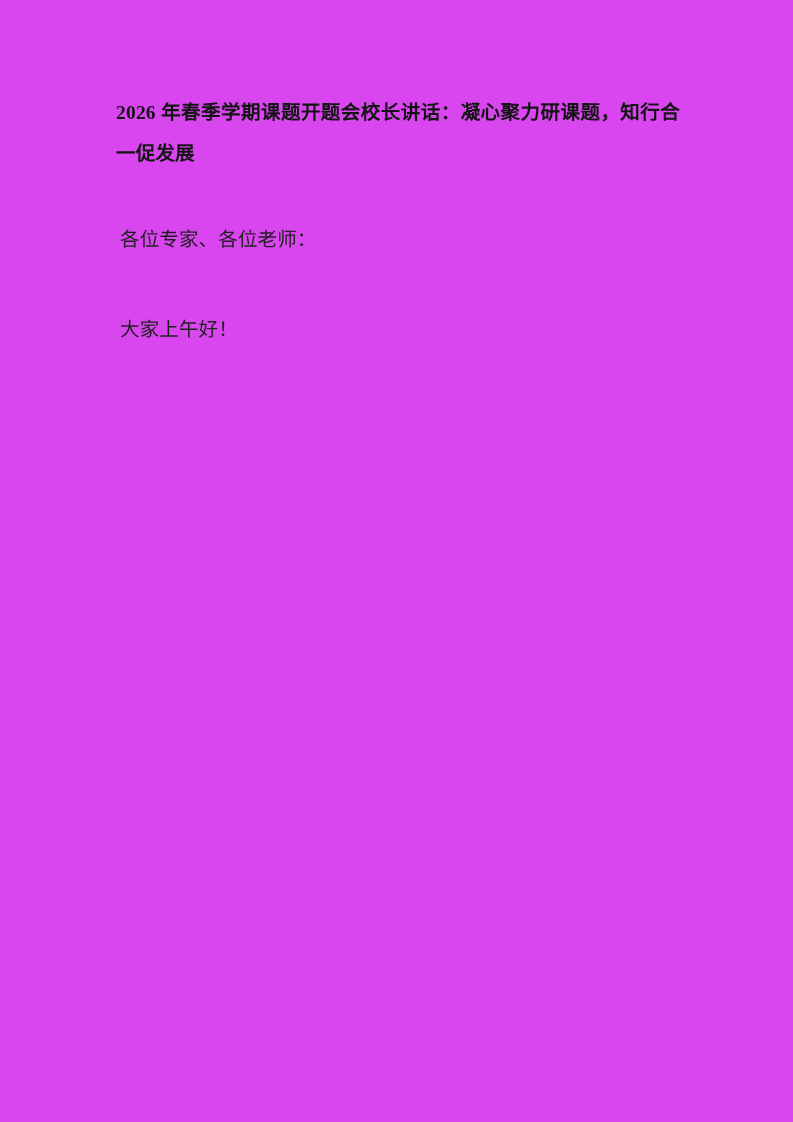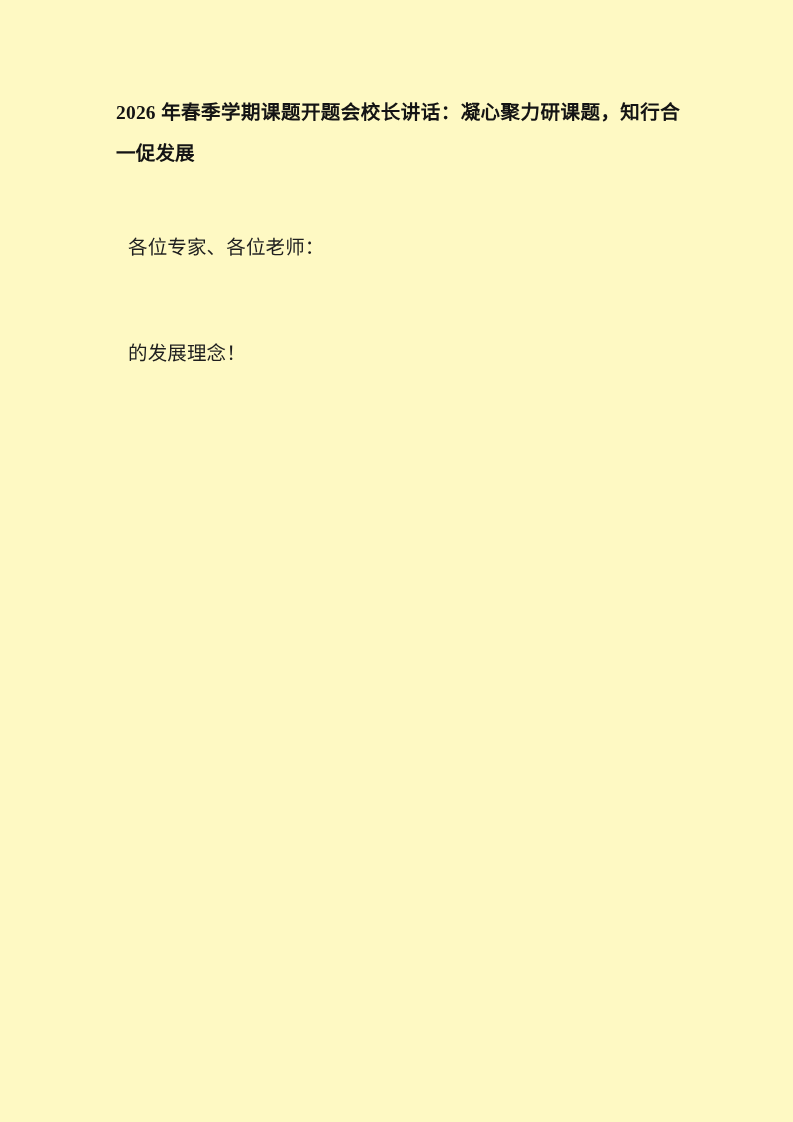--- a/index.html
+++ b/index.html
@@ -11,21 +11,21 @@
   body {
     font-family: "Liberation Serif", "DejaVu Serif", serif;
     color: #1a1a1a;
     -webkit-font-smoothing: antialiased;
   }
   .page {
     position: relative;
     width: 793px;
     height: 1122px;
     margin: 0 auto;
-    background: #fef9c3;
+    background: #d946ef;
     overflow: hidden;
     box-sizing: border-box;
   }
   .doc-body {
     position: absolute;
     left: 116px;
     top: 92px;
     width: 564px;
   }
   .doc-title {
@@ -38,21 +38,21 @@
     text-align: justify;
     text-justify: inter-ideograph;
     color: #141414;
   }
   .para {
     font-family: "Liberation Serif", "DejaVu Serif", serif;
     font-size: 19.5px;
     font-weight: 400;
     line-height: 41px;
     letter-spacing: 0.15px;
-    margin: 12px;
+    margin: 4px;
     text-align: justify;
     text-justify: inter-ideograph;
     color: #1f1f1f;
   }
   .spacer-half {
     height: 41px;
   }
 </style>
 </head>
 <body>
@@ -62,21 +62,21 @@
   <div class="doc-body">
 
     <p class="doc-title">2026 年春季学期课题开题会校长讲话：凝心聚力研课题，知行合一促发展</p>
 
     <div class="spacer-half"></div>
 
     <p class="para">各位专家、各位老师：</p>
 
     <div class="spacer-half"></div>
 
-    <p class="para">的发展理念！</p>
+    <p class="para">大家上午好！</p>
 
     <div class="spacer-half"></div>
 
 
     <div class="spacer-half"></div>
 
 
   </div>
 
 </div>

